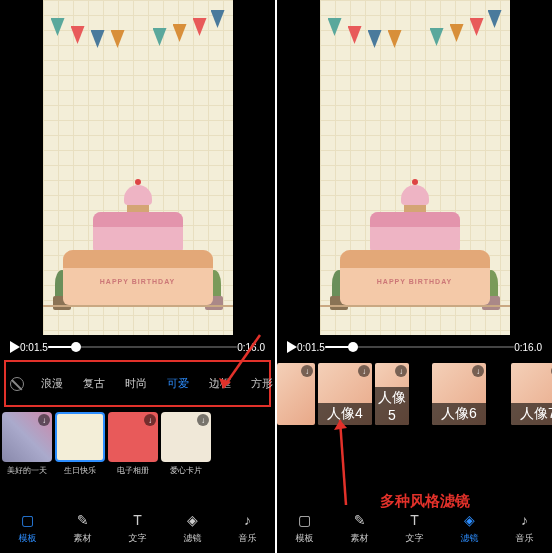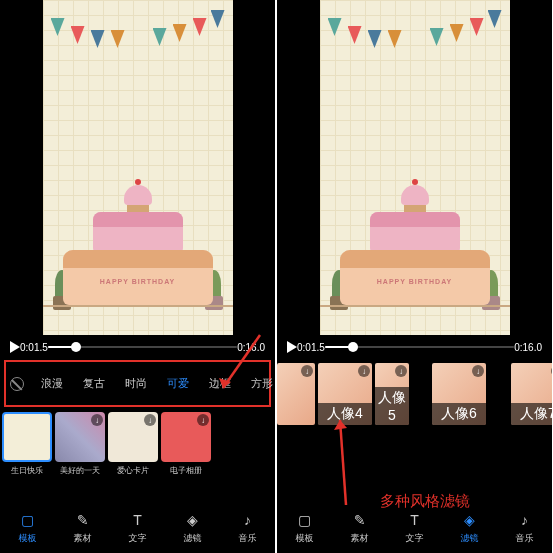--- a/index.html
+++ b/index.html
@@ -44,21 +44,21 @@
 .thumb-label{color:#ccc;font-size:8px;margin-top:3px;display:block}
 .dl-badge{position:absolute;top:2px;right:2px;width:12px;height:12px;background:rgba(0,0,0,.5);border-radius:50%;display:flex;align-items:center;justify-content:center}
 .dl-badge::after{content:'↓';color:#fff;font-size:8px}
 .bottom-nav{position:absolute;bottom:0;left:0;right:0;display:flex;justify-content:space-around;padding:8px 0;background:#000}
 .nav-item{display:flex;flex-direction:column;align-items:center;gap:3px}
 .nav-icon{width:18px;height:18px;display:flex;align-items:center;justify-content:center;color:#ccc;font-size:14px}
 .nav-label{color:#ccc;font-size:9px}
 .nav-item.active .nav-icon,.nav-item.active .nav-label{color:#2d8eff}
 .arrow1{position:absolute;top:330px;left:215px;z-index:10;pointer-events:none}
 .arrow2{position:absolute;top:410px;left:328px;z-index:10;pointer-events:none}
-.annotation{position:absolute;bottom:42px;left:380px;color:#e2312a;font-size:15px;z-index:10;font-weight:400}
+.annotation{position:absolute;bottom:42px;left:380px;color:#e2312a;font-size:15px;z-index:10;font-weight:700}
 .portrait{background:linear-gradient(135deg,#f4d0b8,#e8a888)}
 .thumb1{background:linear-gradient(45deg,#88a,#aac,#c8a)}
 .thumb2{background:#f3eed8}
 .thumb3{background:#e85a5a}
 .thumb4{background:#f0e8d8}
 .thumb5{background:linear-gradient(#f4d0b8,#ddb0a0)}
 .filter-label{position:absolute;bottom:0;left:0;right:0;background:rgba(0,0,0,.6);color:#fff;font-size:14px;padding:2px;text-align:center}
 </style>
 </head>
 <body>
@@ -109,41 +109,41 @@
   <div class="tabs-row">
     <div class="no-icon"></div>
     <span class="tab">浪漫</span>
     <span class="tab">复古</span>
     <span class="tab">时尚</span>
     <span class="tab active">可爱</span>
     <span class="tab">边框</span>
     <span class="tab">方形</span>
   </div>
   <div class="thumbs">
+    <div class="thumb">
+          <div class="thumb-img thumb1">
+            <div class="dl-badge"></div>
+          </div>
+          <span class="thumb-label">美好的一天</span>
+        </div>
     <div class="thumb active">
           <div class="thumb-img thumb2"></div>
           <span class="thumb-label">生日快乐</span>
         </div>
     <div class="thumb">
-          <div class="thumb-img thumb1">
-            <div class="dl-badge"></div>
-          </div>
-          <span class="thumb-label">美好的一天</span>
+          <div class="thumb-img thumb3">
+            <div class="dl-badge"></div>
+          </div>
+          <span class="thumb-label">电子相册</span>
         </div>
     <div class="thumb">
           <div class="thumb-img thumb4">
             <div class="dl-badge"></div>
           </div>
           <span class="thumb-label">爱心卡片</span>
-        </div>
-    <div class="thumb">
-          <div class="thumb-img thumb3">
-            <div class="dl-badge"></div>
-          </div>
-          <span class="thumb-label">电子相册</span>
         </div>
   </div>
   <div class="bottom-nav">
     <div class="nav-item active">
           <span class="nav-icon">▢</span>
           <span class="nav-label">模板</span>
         </div>
     <div class="nav-item">
           <span class="nav-icon">✎</span>
           <span class="nav-label">素材</span>

